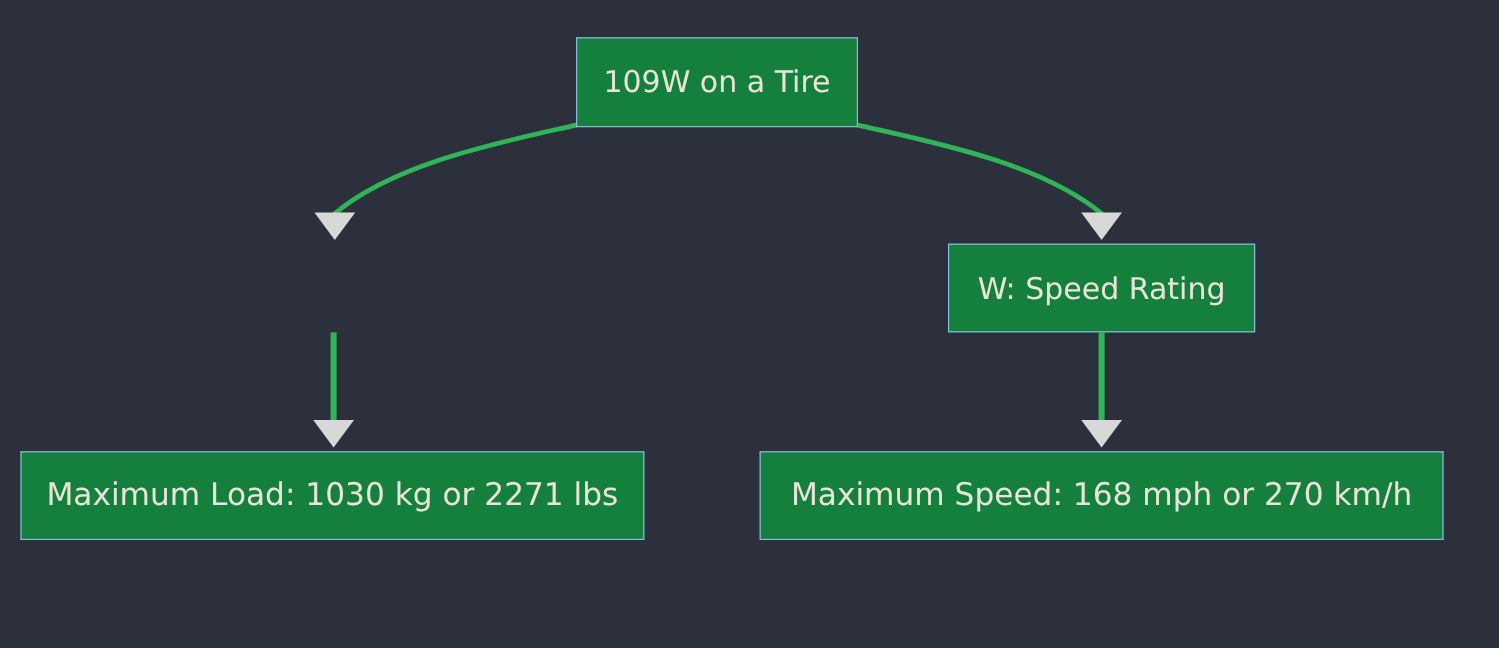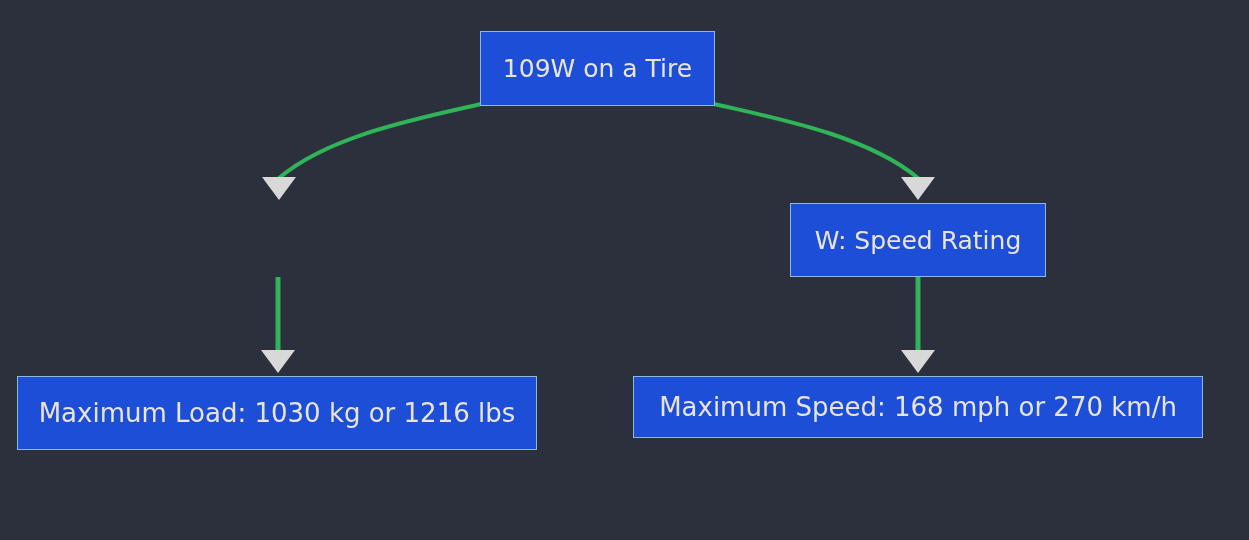--- a/index.html
+++ b/index.html
@@ -21,21 +21,21 @@
     position: absolute;
     left: 0;
     top: 0;
     width: 1249px;
     height: 540px;
     pointer-events: none;
   }
   .node {
     position: absolute;
     box-sizing: border-box;
-    background: #1d4ed8;
+    background: #15803d;
     border: 1px solid #8cb8de;
     display: flex;
     align-items: center;
     justify-content: center;
     color: #e9e4d9;
     white-space: nowrap;
     z-index: 2;
   }
   .node-label {
     display: block;
@@ -73,21 +73,21 @@
     top: 376px;
     width: 520px;
     height: 74px;
   }
   #node-max-load .node-label { font-size: 26px; }
 
   #node-max-speed {
     left: 633px;
     top: 376px;
     width: 570px;
-    height: 62px;
+    height: 74px;
   }
   #node-max-speed .node-label { font-size: 26px; }
 </style>
 </head>
 <body>
 
 <div id="diagram-canvas">
 
   <svg id="edge-layer" viewBox="0 0 1249 540" width="1249" height="540" xmlns="http://www.w3.org/2000/svg">
 
@@ -107,20 +107,20 @@
   <div class="node" id="node-root">
     <span class="node-label">109W on a Tire</span>
   </div>
 
 
   <div class="node" id="node-speed-rating">
     <span class="node-label">W: Speed Rating</span>
   </div>
 
   <div class="node" id="node-max-load">
-    <span class="node-label">Maximum Load: 1030 kg or 1216 lbs</span>
+    <span class="node-label">Maximum Load: 1030 kg or 2271 lbs</span>
   </div>
 
   <div class="node" id="node-max-speed">
     <span class="node-label">Maximum Speed: 168 mph or 270 km/h</span>
   </div>
 
 </div>
 
 </body></html>

